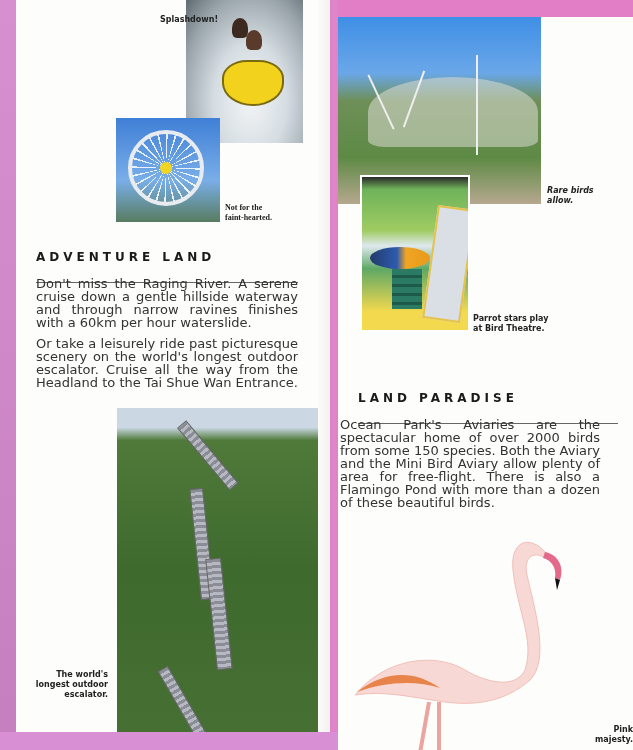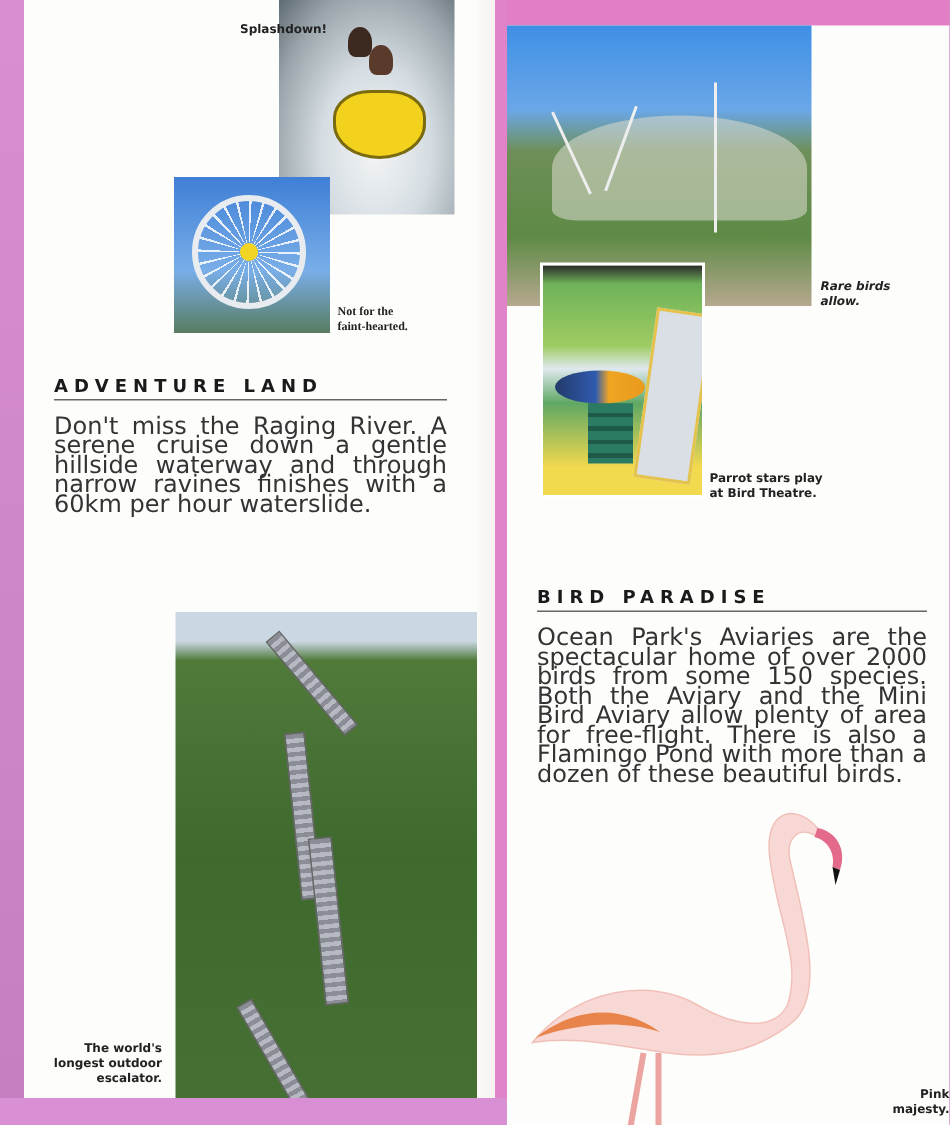--- a/index.html
+++ b/index.html
@@ -14,27 +14,27 @@
     .left-page { left:16px; top:0; width:302px; height:732px; background:#fdfdfb; }
     .gutter { left:318px; top:0; width:20px; height:750px; background:#e183c8; }
     .gutter-light { left:318px; top:0; width:12px; height:750px; background:linear-gradient(90deg,#fbfbf8,#f4f1ef); }
     .bottom-strip { left:0; top:732px; width:338px; height:18px; background:#d88fd4; }
     
     .right-top { left:338px; top:0; width:295px; height:17px; background:#e27ec6; }
     .right-page { left:338px; top:17px; width:295px; height:733px; background:#fdfdfb; }
 
     .photo { overflow:hidden; }
     .caption { font-size:8px; font-weight:bold; color:#222; line-height:10px; }
-    .caption.right { text-align:right;margin-top:24px; }
+    .caption.right { text-align:right; }
 
     .heading {
       font-size:12px; font-weight:bold; letter-spacing:4px; color:#1a1a1a;
-      padding-bottom:2px; border-bottom:1px solid #666;
+      padding-bottom:18px; border-bottom:1px solid #666;
     }
-    .body-text { font-size:16px; color:#333; line-height:13px; text-align:justify; }
+    .body-text { font-size:13px; color:#333; line-height:13px; text-align:justify; }
     .body-text p { margin:0 0 8px 0; }
 
     
     .splash { left:186px; top:0; width:117px; height:143px;
       background: radial-gradient(ellipse at 55% 70%, #f3f5f7 0%, #d5dde2 40%, #9aa5ab 75%, #5e6b70 100%); }
     .boat { position:absolute; left:36px; top:60px; width:58px; height:42px; background:#f2d21c; border-radius:40% 40% 50% 50%; border:2px solid #7a6a10; }
     .person { position:absolute; width:16px; height:20px; border-radius:50% 50% 30% 30%; background:#3c2a20; }
     
     .ferris { left:116px; top:118px; width:104px; height:104px;
       background: linear-gradient(#3f7fd6 0%, #79aee8 60%, #587c60 100%); }
@@ -86,20 +86,21 @@
   <div class="hub"></div>
 </div>
 <div class="abs caption" style="left:225px;top:203px;font-family:Liberation Serif, serif;">
   <div>Not for the</div>
   <div>faint-hearted.</div>
 </div>
 
 <div class="abs heading" style="left:36px;top:250px;width:262px;">ADVENTURE LAND</div>
 <div class="abs body-text" style="left:36px;top:277px;width:262px;">
   <p>Don't miss the Raging River. A serene cruise down a gentle hillside waterway and through narrow ravines finishes with a 60km per hour waterslide.</p>
+  <p>Or take a leisurely ride past picturesque scenery on the world's longest outdoor escalator. Cruise all the way from the Headland to the Tai Shue Wan Entrance.</p>
 </div>
 
 <div class="abs photo escalator">
   <div class="track" style="left:60px;top:20px;width:10px;height:80px;transform:rotate(-40deg);transform-origin:top left;"></div>
   <div class="track" style="left:78px;top:80px;width:12px;height:110px;transform:rotate(-6deg);"></div>
   <div class="track" style="left:94px;top:150px;width:14px;height:110px;transform:rotate(-6deg);"></div>
   <div class="track" style="left:60px;top:255px;width:10px;height:80px;transform:rotate(-30deg);"></div>
 </div>
 <div class="abs caption right" style="left:30px;top:670px;width:78px;">
   <div>The world's</div>
@@ -121,22 +122,22 @@
 <div class="abs photo parrot">
   <div class="easel"></div>
   <div class="bird"></div>
   <div class="stand"></div>
 </div>
 <div class="abs caption" style="left:473px;top:314px;">
   <div>Parrot stars play</div>
   <div>at Bird Theatre.</div>
 </div>
 
-<div class="abs heading" style="left:358px;top:391px;width:260px;">BIRD PARADISE</div>
-<div class="abs body-text" style="left:358px;top:418px;width:260px;">
+<div class="abs heading" style="left:358px;top:391px;width:260px;">LAND PARADISE</div>
+<div class="abs body-text" style="left:340px;top:418px;width:260px;">
   <p>Ocean Park's Aviaries are the spectacular home of over 2000 birds from some 150 species. Both the Aviary and the Mini Bird Aviary allow plenty of area for free-flight. There is also a Flamingo Pond with more than a dozen of these beautiful birds.</p>
 </div>
 
 <svg class="abs flamingo" viewBox="0 0 228 220">
   <path d="M200 22 C185 5 165 10 168 40 C172 80 190 110 180 140 C170 160 140 152 120 140 C90 122 40 128 10 165 C40 160 70 168 100 172 C130 176 160 172 185 150 C205 130 190 80 182 45 C178 28 188 20 200 28 Z" fill="#f8d8d4" stroke="#f0c0b8" stroke-width="1"></path>
   <path d="M12 162 C40 140 70 140 95 158 C70 150 40 152 12 162 Z" fill="#e8834a"></path>
   <path d="M200 22 C212 24 220 36 215 50 L210 48 C212 38 206 30 198 28 Z" fill="#e36a8a"></path>
   <path d="M210 48 L215 50 L212 60 Z" fill="#111"></path>
   <rect x="82" y="172" width="4" height="50" fill="#eca4a0" transform="rotate(10 84 172)"></rect>
   <rect x="92" y="172" width="4" height="50" fill="#eca4a0"></rect>

